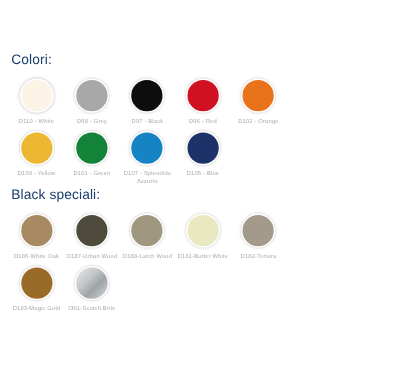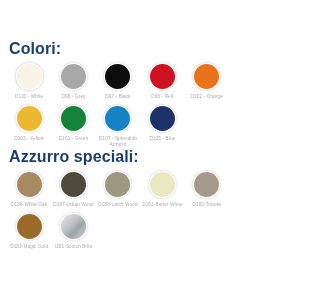--- a/index.html
+++ b/index.html
@@ -24,22 +24,22 @@
     position: absolute;
     left: 0;
     width: 236px;
     box-sizing: border-box;
     padding: 0 7px;
   }
   .section-colori { top: 43px; }
   .section-speciali { top: 151px; }
 
   .section-title {
-    font-size: 16px;
-    font-weight: bold;
+    font-size: 11px;
+    font-weight: normal;
     color: #1b3f6b;
     letter-spacing: 0.1px;
     margin: 0 0 7px 2px;
     line-height: 11px;
   }
 
   .grid {
     display: flex;
     flex-wrap: wrap;
     align-items: flex-start;
@@ -139,21 +139,21 @@
         <div class="cell">
           <div class="swatch-wrap">
             <div class="swatch" style="background: rgb(29, 50, 104);"></div>
           </div>
           <div class="label">D105 - Blue</div>
         </div>
       </div>
   </div>
 
   <div class="section section-speciali">
-    <div class="section-title">Azzurro speciali:</div>
+    <div class="section-title">Black speciali:</div>
     <div class="grid">
         <div class="cell">
           <div class="swatch-wrap">
             <div class="swatch" style="background: rgb(168, 138, 98);"></div>
           </div>
           <div class="label">D186-White Oak</div>
         </div>
         <div class="cell">
           <div class="swatch-wrap">
             <div class="swatch" style="background: rgb(78, 74, 60);"></div>

